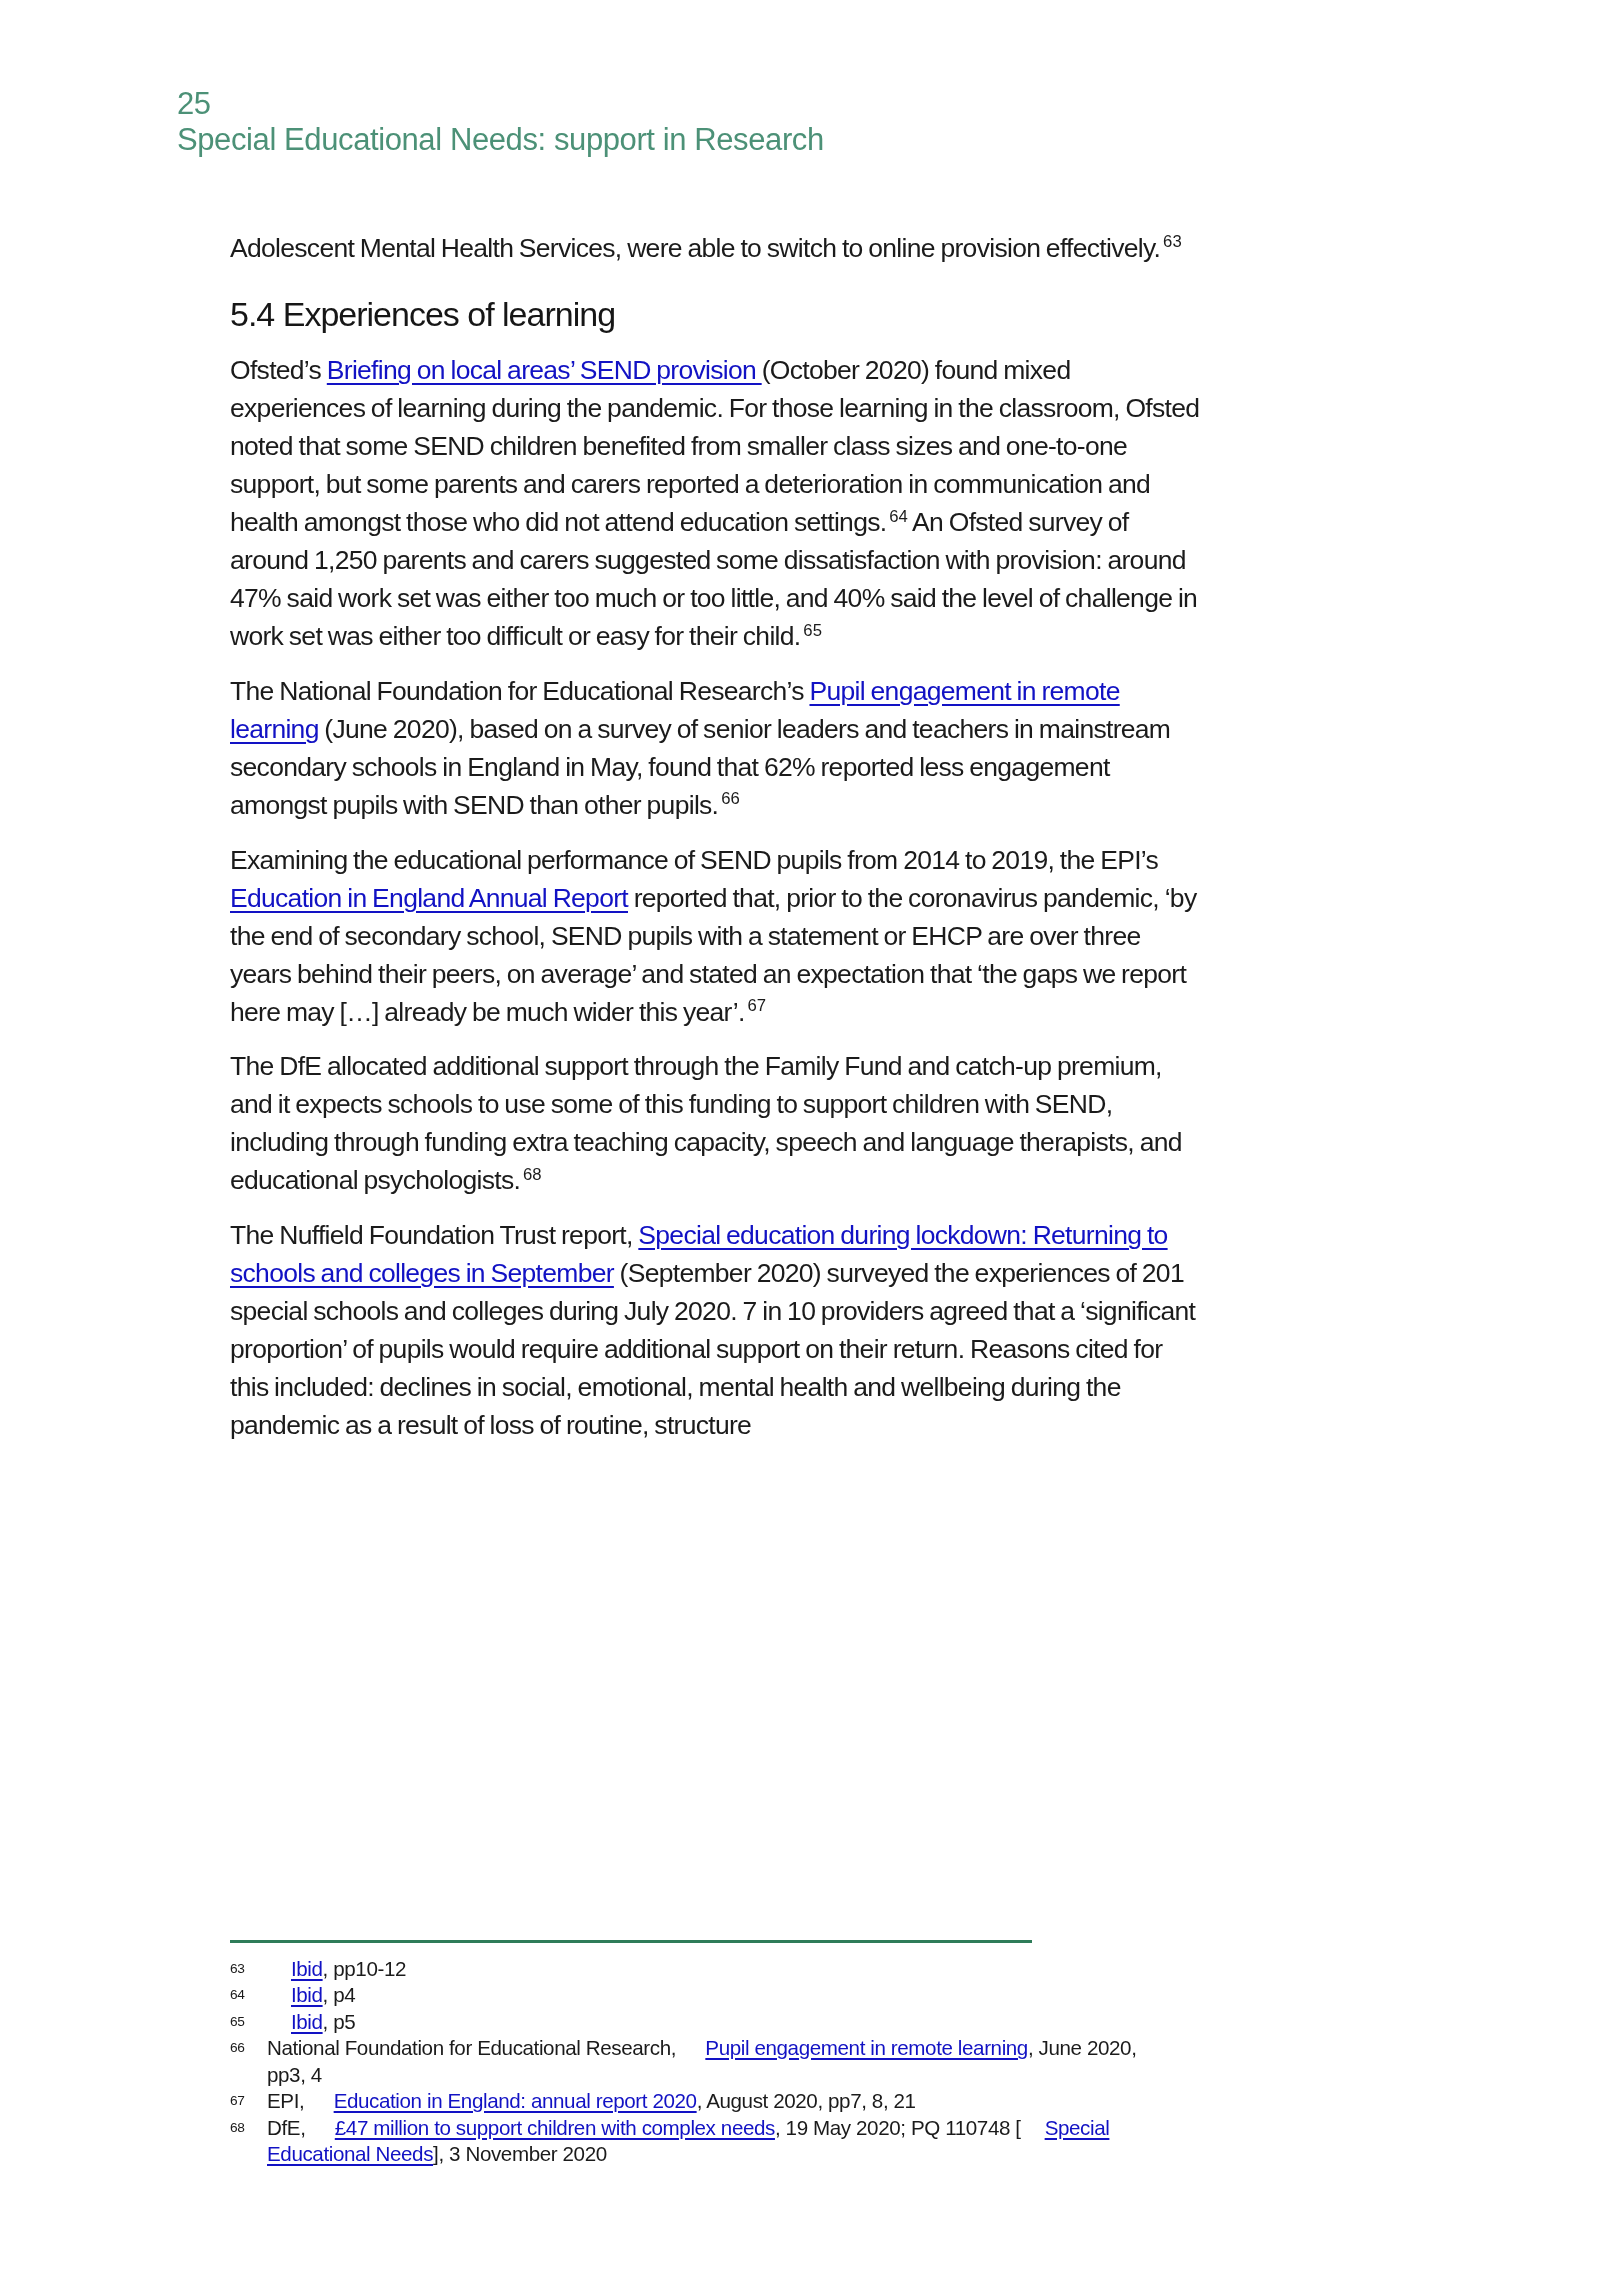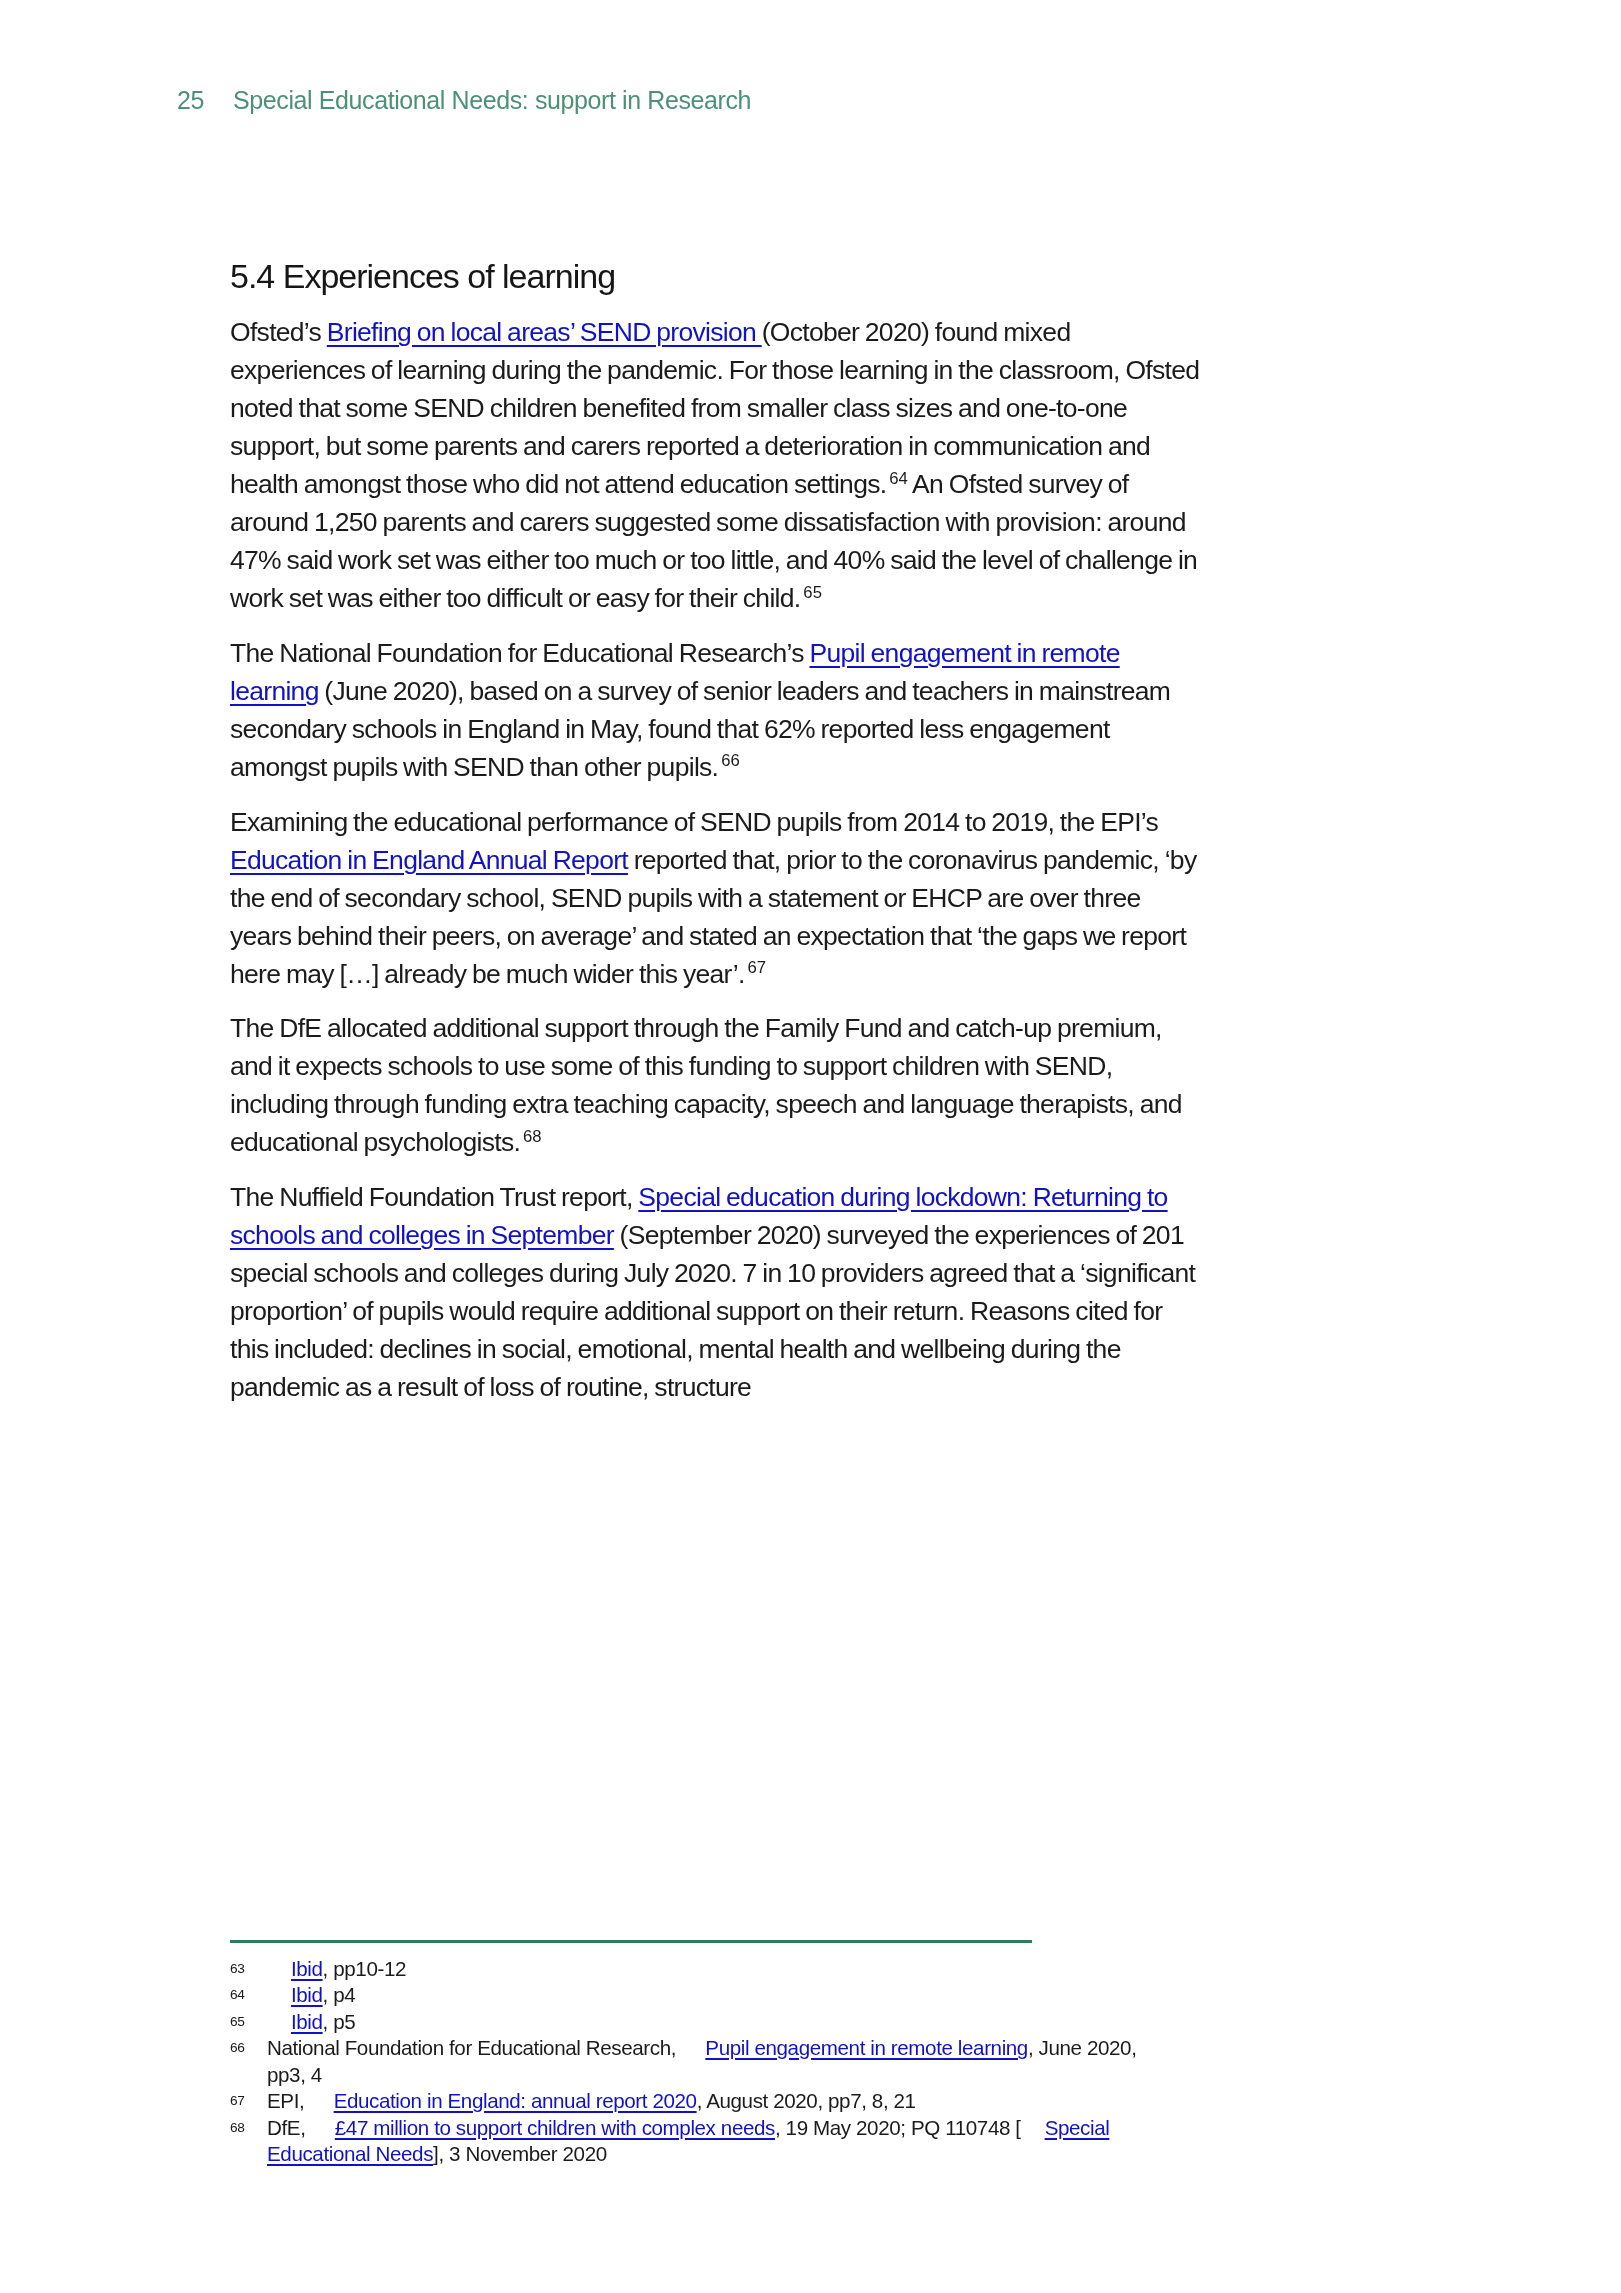--- a/index.html
+++ b/index.html
@@ -14,22 +14,23 @@
     width:1621px;height:2294px;
     background:#ffffff;
     font-family:"Liberation Sans", sans-serif;
     color:var(--ink);
     overflow:hidden;
   }
   .page-header{
     position:absolute;top:86px;left:177px;
     display:flex;align-items:baseline;
     color:var(--green);
-    font-size:25px;letter-spacing:-0.4px;
+    font-size:31px;letter-spacing:-0.4px;
     white-space:nowrap;
+    flex-direction:column;
   }
   .page-header .page-num{margin-right:29px;}
   .content{
     position:absolute;top:229px;left:230px;width:970px;
   }
   .body-para{
     margin:0 0 16.7px 0;
     font-size:26.5px;line-height:38px;
     letter-spacing:-0.7px;word-spacing:-1px;
     text-align:left;
@@ -80,20 +81,21 @@
 <body>
 
 <div class="page">
 
   <header class="page-header">
     <span class="page-num">25</span>
     <span class="page-title">Special Educational Needs: support in Research</span>
   </header>
 
   <main class="content" id="content">
+      <p class="body-para"><span>Adolescent Mental Health Services, were able to switch to online provision effectively.</span><sup class="fn-ref">63</sup></p>
       <h2 class="section-heading">5.4 Experiences of learning</h2>
       <p class="body-para"><span>Ofsted’s </span><a href="#" class="doc-link">Briefing on local areas’ SEND provision </a><span>(October 2020) found mixed experiences of learning during the pandemic. For those learning in the classroom, Ofsted noted that some SEND children benefited from smaller class sizes and one-to-one support, but some parents and carers reported a deterioration in communication and health amongst those who did not attend education settings.</span><sup class="fn-ref">64</sup><span> An Ofsted survey of around 1,250 parents and carers suggested some dissatisfaction with provision: around 47% said work set was either too much or too little, and 40% said the level of challenge in work set was either too difficult or easy for their child.</span><sup class="fn-ref">65</sup></p>
       <p class="body-para"><span>The National Foundation for Educational Research’s </span><a href="#" class="doc-link">Pupil engagement in remote learning</a><span> (June 2020), based on a survey of senior leaders and teachers in mainstream secondary schools in England in May, found that 62% reported less engagement amongst pupils with SEND than other pupils.</span><sup class="fn-ref">66</sup></p>
       <p class="body-para"><span>Examining the educational performance of SEND pupils from 2014 to 2019, the EPI’s </span><a href="#" class="doc-link">Education in England Annual Report</a><span> reported that, prior to the coronavirus pandemic, ‘by the end of secondary school, SEND pupils with a statement or EHCP are over three years behind their peers, on average’ and stated an expectation that ‘the gaps we report here may […] already be much wider this year’.</span><sup class="fn-ref">67</sup></p>
       <p class="body-para"><span>The DfE allocated additional support through the Family Fund and catch-up premium, and it expects schools to use some of this funding to support children with SEND, including through funding extra teaching capacity, speech and language therapists, and educational psychologists.</span><sup class="fn-ref">68</sup></p>
       <p class="body-para"><span>The Nuffield Foundation Trust report, </span><a href="#" class="doc-link">Special education during lockdown: Returning to schools and colleges in September</a><span> (September 2020) surveyed the experiences of 201 special schools and colleges during July 2020. 7 in 10 providers agreed that a ‘significant proportion’ of pupils would require additional support on their return. Reasons cited for this included: declines in social, emotional, mental health and wellbeing during the pandemic as a result of loss of routine, structure</span></p>
     </main>
 
   <section class="footnotes">
     <div class="fn-rule"></div>

